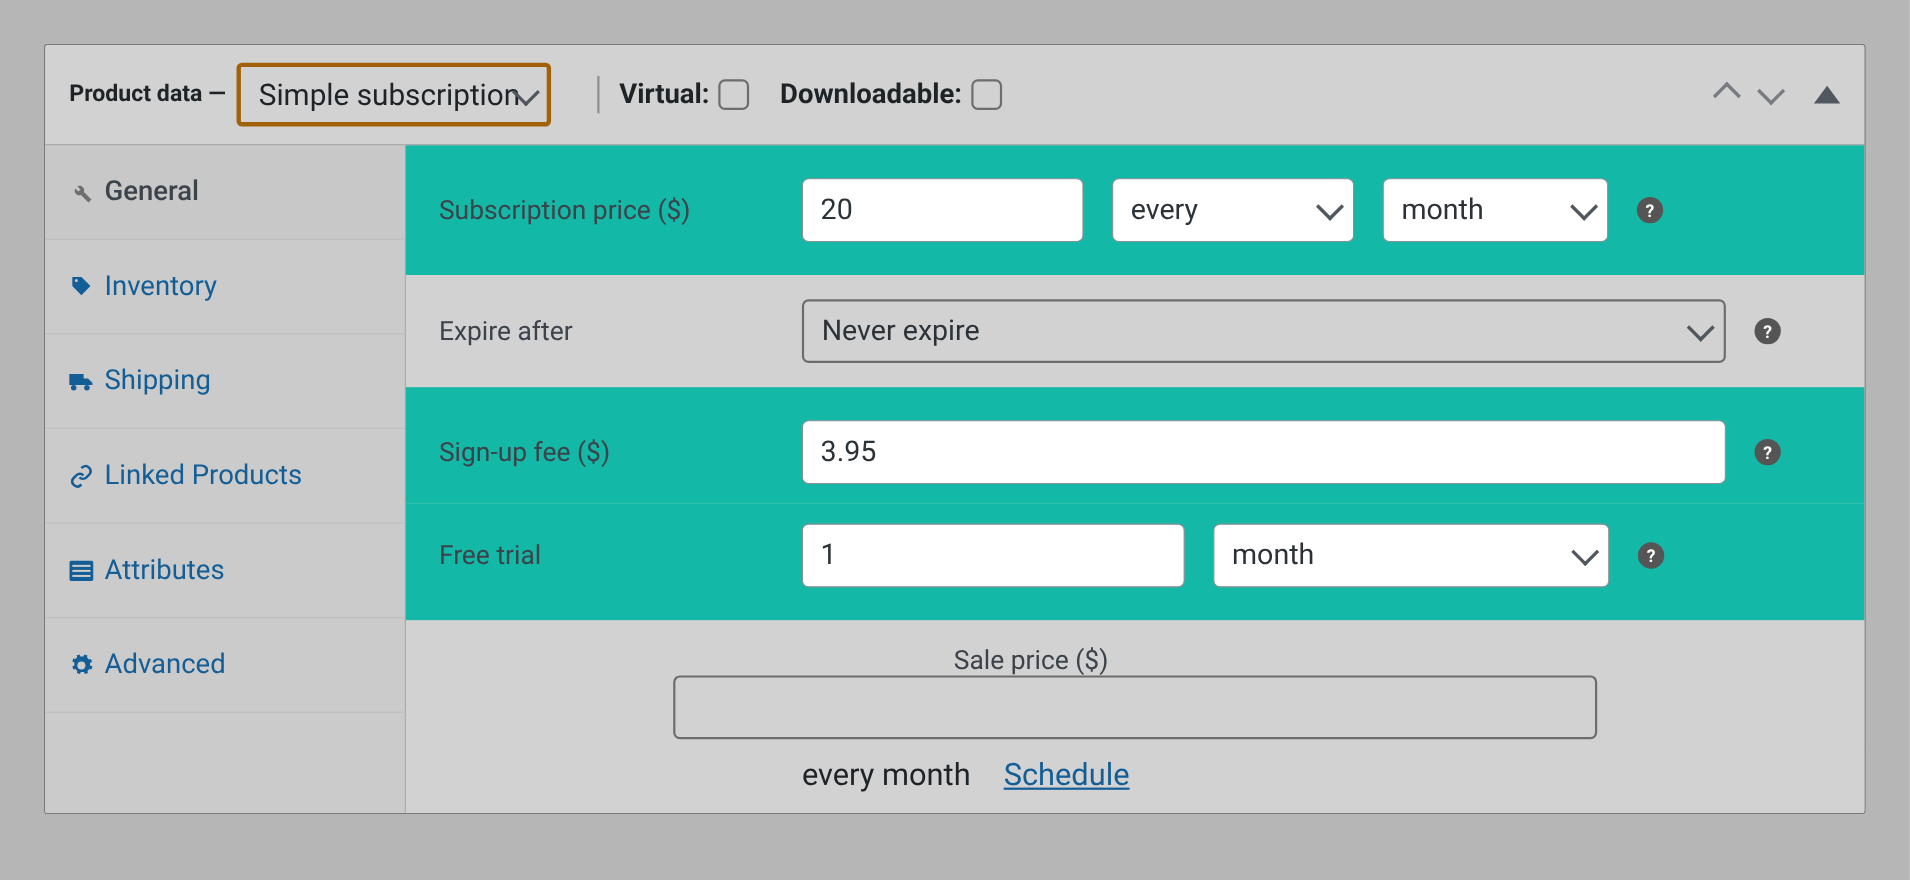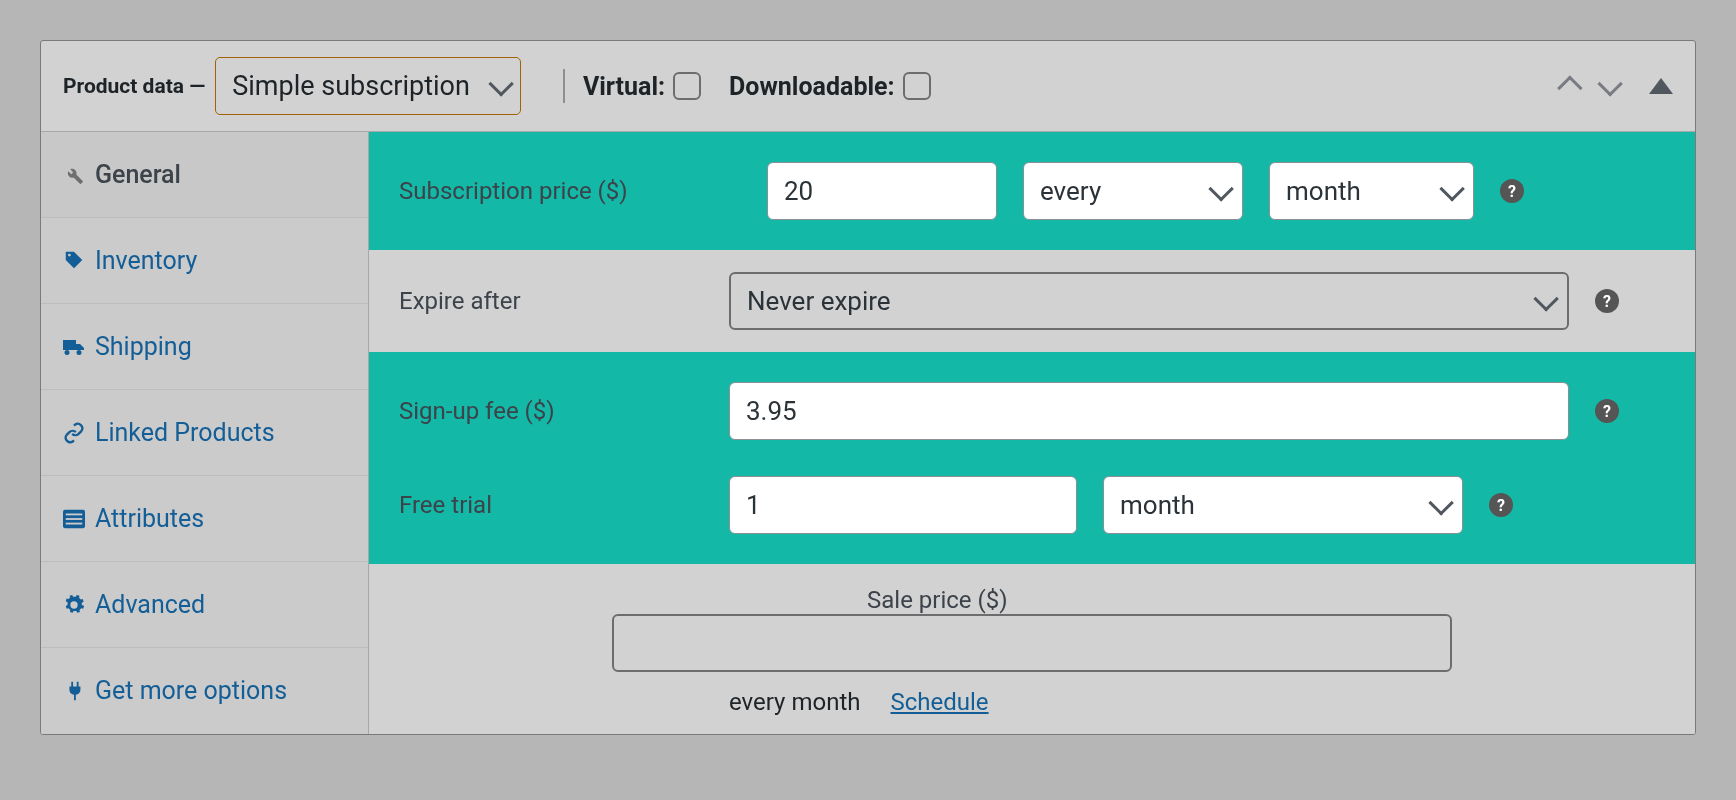--- a/index.html
+++ b/index.html
@@ -28,24 +28,24 @@
   .panel-title {
     font-weight: 700;
     font-size: 21px;
     margin-right: 10px;
     white-space: nowrap;
   }
   .type-select {
     position: relative;
     display: flex;
     align-items: center;
-    border: 1px solid #a16207;
+    border: 4px solid #a16207;
     border-radius: 5px;
     height: 58px;
-    padding: 0 50px 0 16px;
+    padding: 0 24px 0 16px;
     margin-right: 24px;
     background: #d2d2d2;
     font-size: 27px;
     cursor: pointer;
   }
   .type-select .chev {
     position: absolute;
     right: 12px;
   }
   .divider-v {
@@ -118,21 +118,21 @@
     font-size: 26px;
     background: #ffffff;
     color: #2c3338;
     display: flex;
     align-items: center;
     position: relative;
   }
   .row.grey .select { background: #d2d2d2; border: 2px solid #6d6d6d; }
   .select { padding-right: 50px; cursor: pointer; }
   .select .chev { position: absolute; right: 14px; }
-  .w-sm { width: 230px; margin-left: 38px; }
+  .w-sm { width: 256px; }
   .w-sel1 { width: 220px; }
   .w-sel2 { width: 205px; }
   .w-lg { width: 840px; }
   .w-trial-sel { width: 360px; }
   .w-trial-in { width: 348px; }
   .help-icon {
     width: 24px; height: 24px;
     border-radius: 50%;
     background: #555;
     color: #fff;
@@ -141,21 +141,21 @@
     justify-content: center;
     font-size: 16px;
     font-weight: 700;
     cursor: help;
   }
   .sub-row {
     padding: 6px 30px 18px 360px;
     background: #d2d2d2;
     display: flex;
     gap: 30px;
-    font-size: 24px;
+    font-size: 28px;
     align-items: baseline;
   }
   .link-text {
     color: #135e96;
     text-decoration: underline;
     cursor: pointer;
   }
   .chev-shape {
     width: 18px; height: 18px;
     border-right: 3px solid #50575e;
@@ -253,28 +253,20 @@
         </span>
         <span>Attributes</span>
       </div>
       <div class="tab link">
         <span class="icon">
           <svg width="22" height="22" viewBox="0 0 24 24" fill="#135e96">
               <path d="M12 8a4 4 0 100 8 4 4 0 000-8zm9 4l2 1-1 3-2-.5-2 2 .5 2-3 1-1-2h-3l-1 2-3-1 .5-2-2-2-2 .5-1-3 2-1v-3l-2-1 1-3 2 .5 2-2L7 2l3-1 1 2h3l1-2 3 1-.5 2 2 2 2-.5 1 3-2 1v3z"></path>
             </svg>
         </span>
         <span>Advanced</span>
-      </div>
-      <div class="tab link" style="border-bottom:none;">
-        <span class="icon">
-          <svg width="22" height="22" viewBox="0 0 24 24" fill="#135e96">
-              <path d="M9 2v5H7v4a5 5 0 005 5v6h2v-6a5 5 0 005-5V7h-2V2h-2v5h-4V2H9z"></path>
-            </svg>
-        </span>
-        <span>Get more options</span>
       </div>
     </div>
 
     <div class="content">
 
       <div class="row white-tall">
         <span class="row-label">Subscription price ($)</span>
         <div class="controls">
           <div class="input w-sm">
               <span>20</span>

